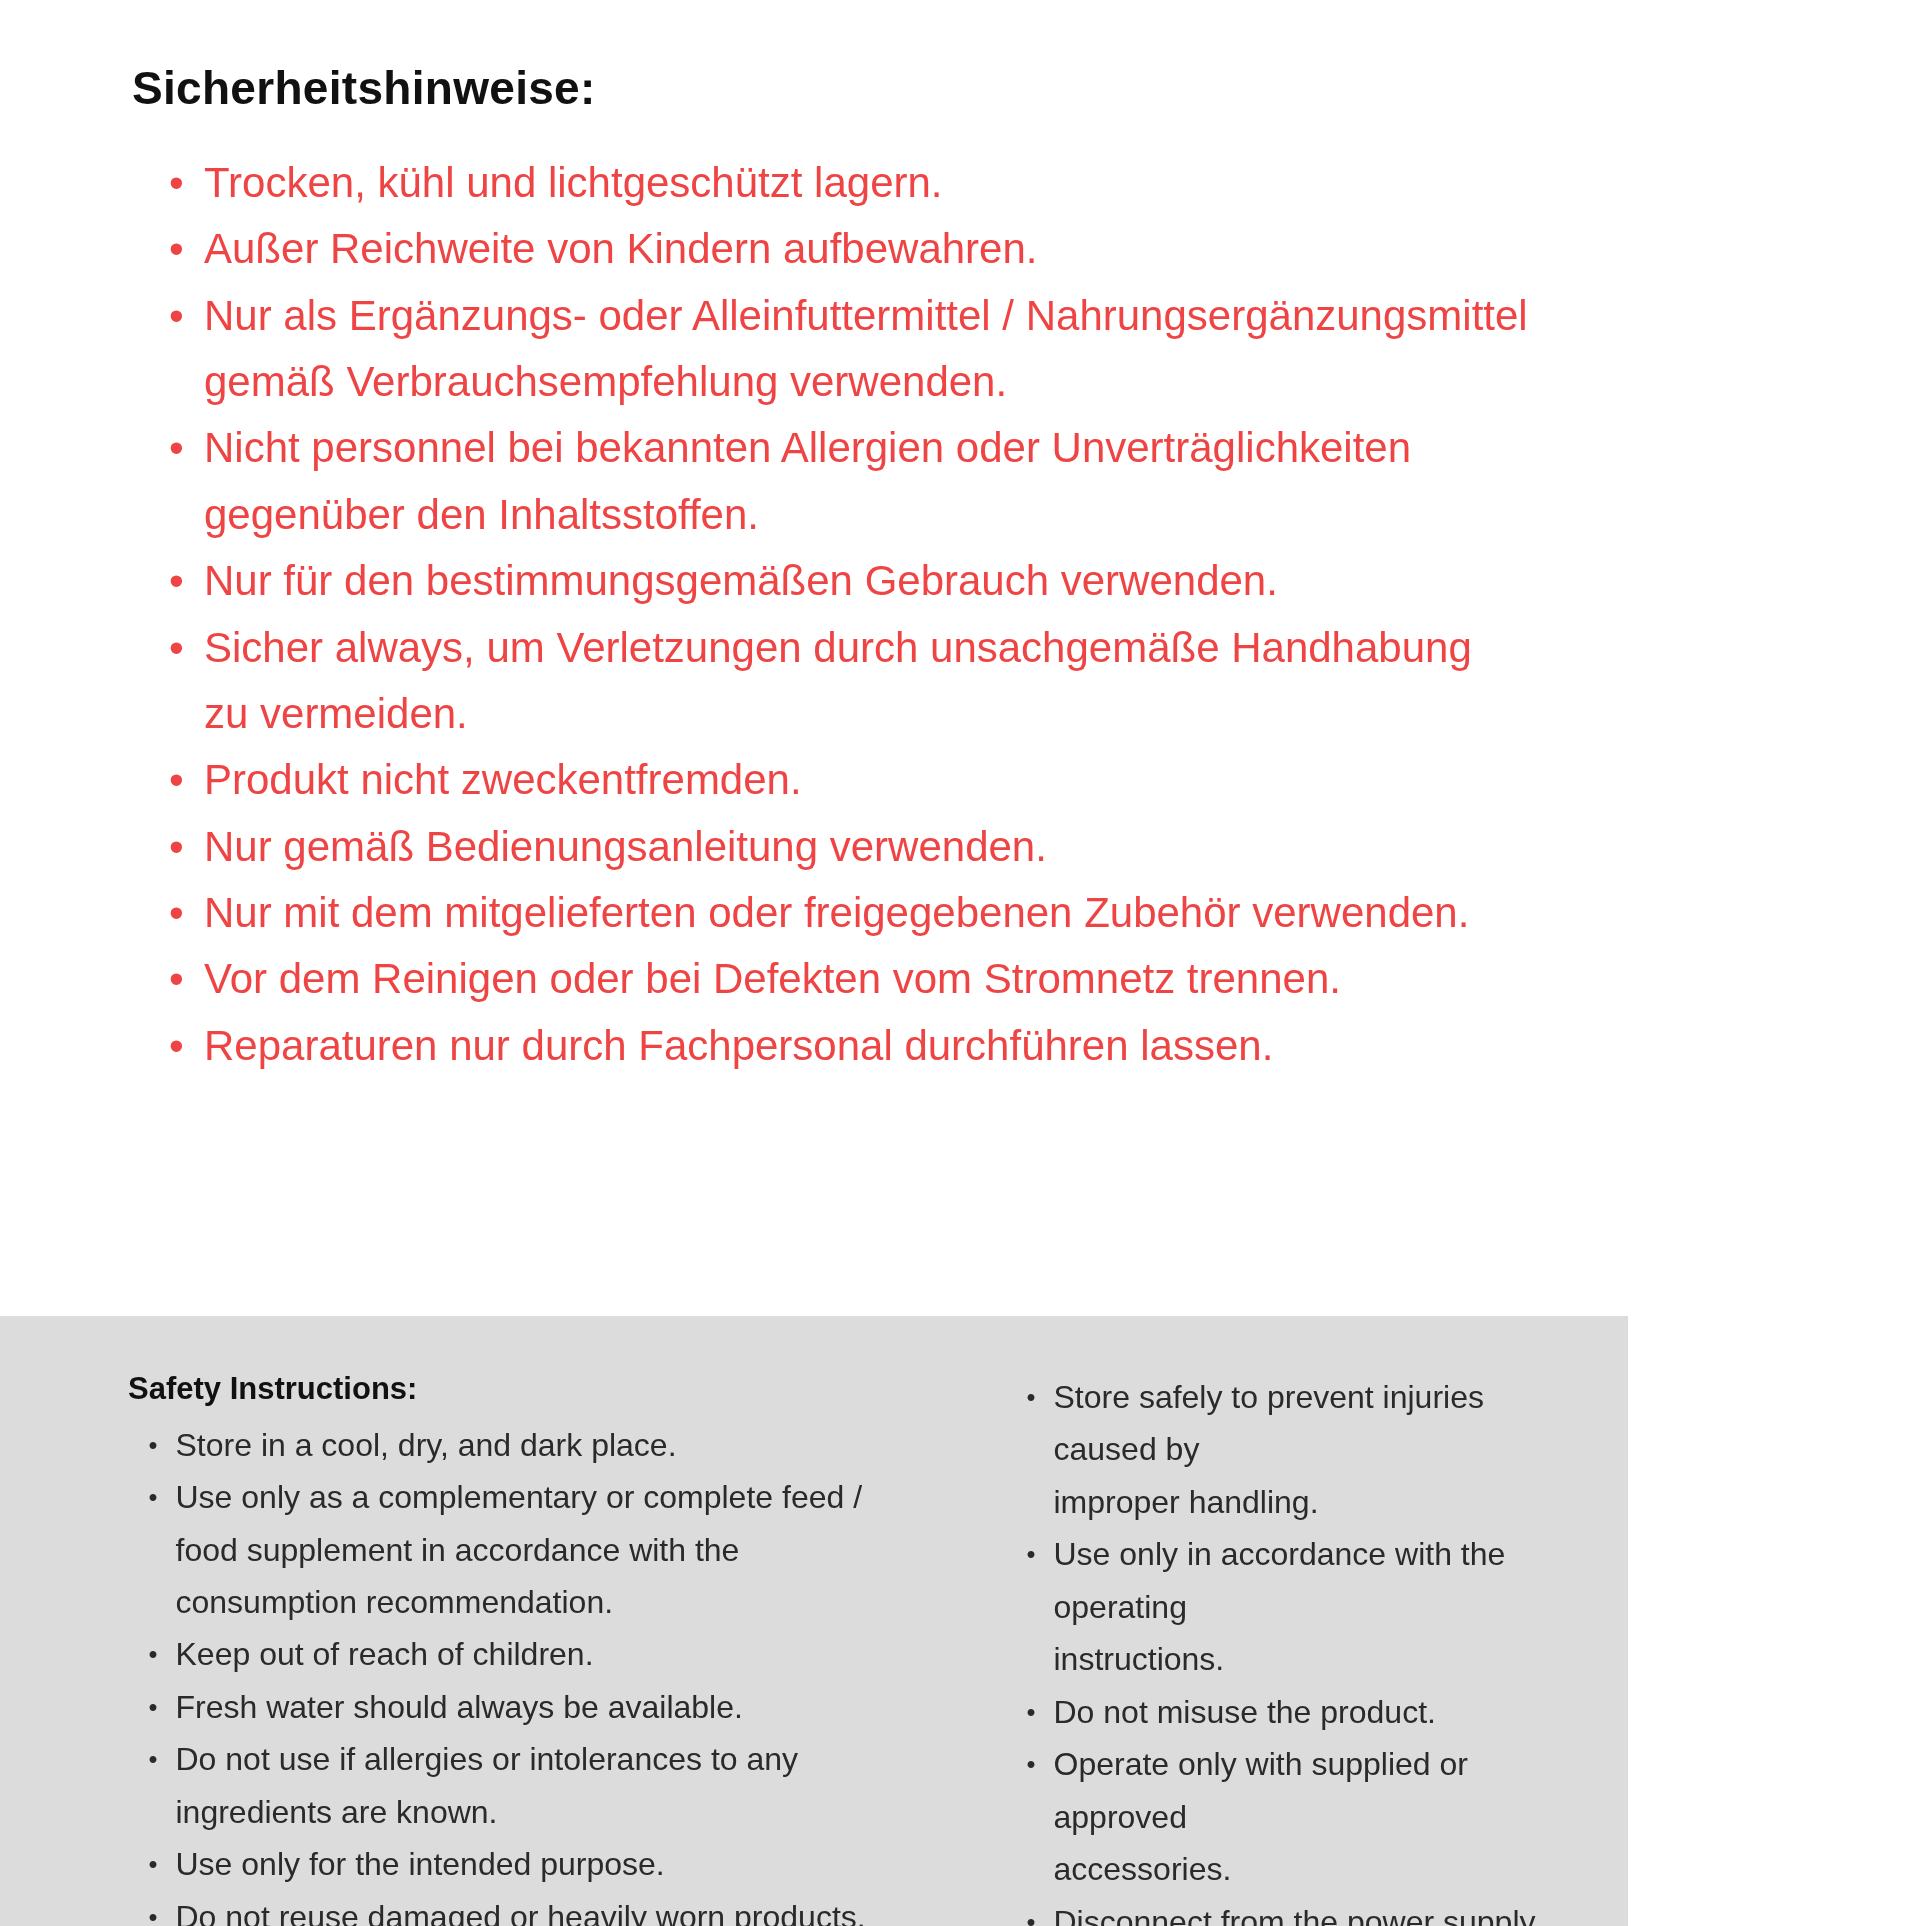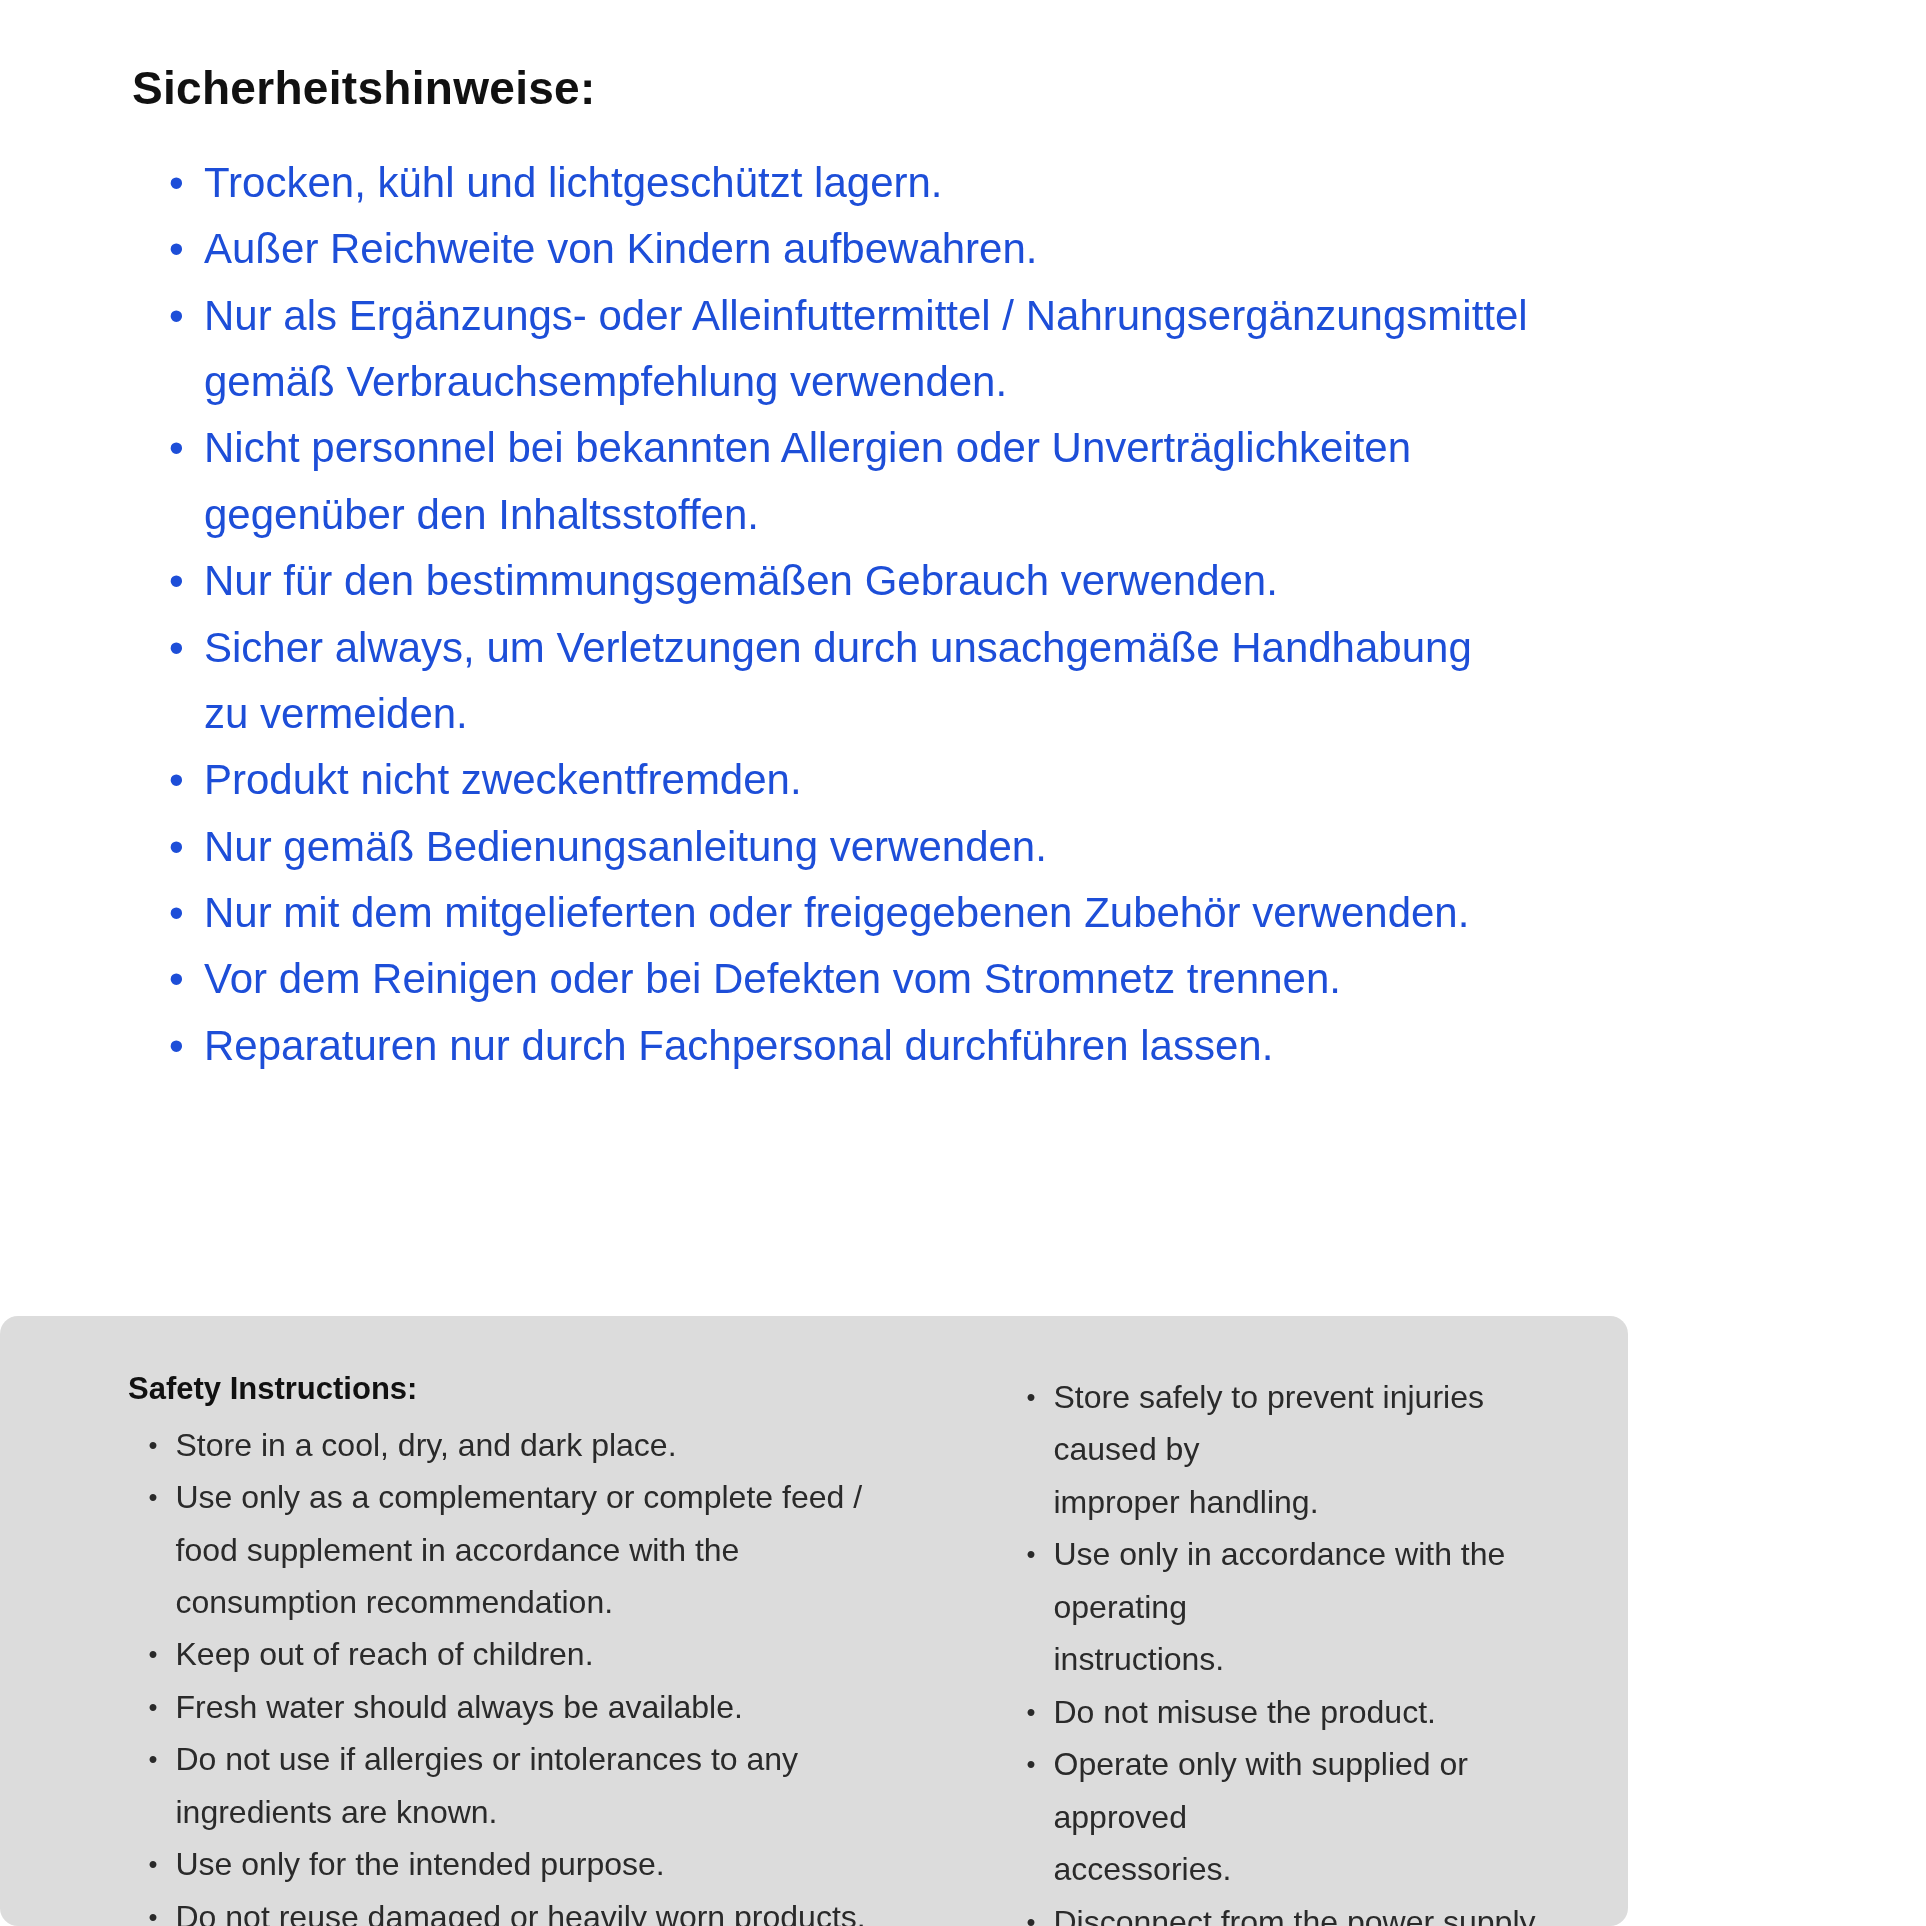--- a/index.html
+++ b/index.html
@@ -30,21 +30,21 @@
     color: #111111;
     letter-spacing: 0.3px;
   }
   .german-list {
     list-style: none;
     margin: 0;
     padding: 0 0 0 32px;
     max-width: 1669px;
     font-size: 42px;
     line-height: 1.58;
-    color: #1d4ed8;
+    color: #ef4444;
   }
   .german-list li {
     position: relative;
     padding-left: 40px;
     white-space: pre-line;
   }
   .german-list li::before {
     content: "\2022";
     position: absolute;
     left: 5.1px;
@@ -56,21 +56,20 @@
     position: absolute;
     left: 0;
     right: 0;
     bottom: 0;
     top: 1316px;
     background: #dcdcdc;
     box-sizing: border-box;
     padding: 55px 58px 20px 128px;
     display: flex;
     align-items: flex-start;
-    border-radius: 18px;
   }
   .col-left {
     flex: 0 0 896px;
     box-sizing: border-box;
     padding-right: 39px;
   }
   .col-right {
     flex: 1 1 auto;
   }
   .english-heading {

